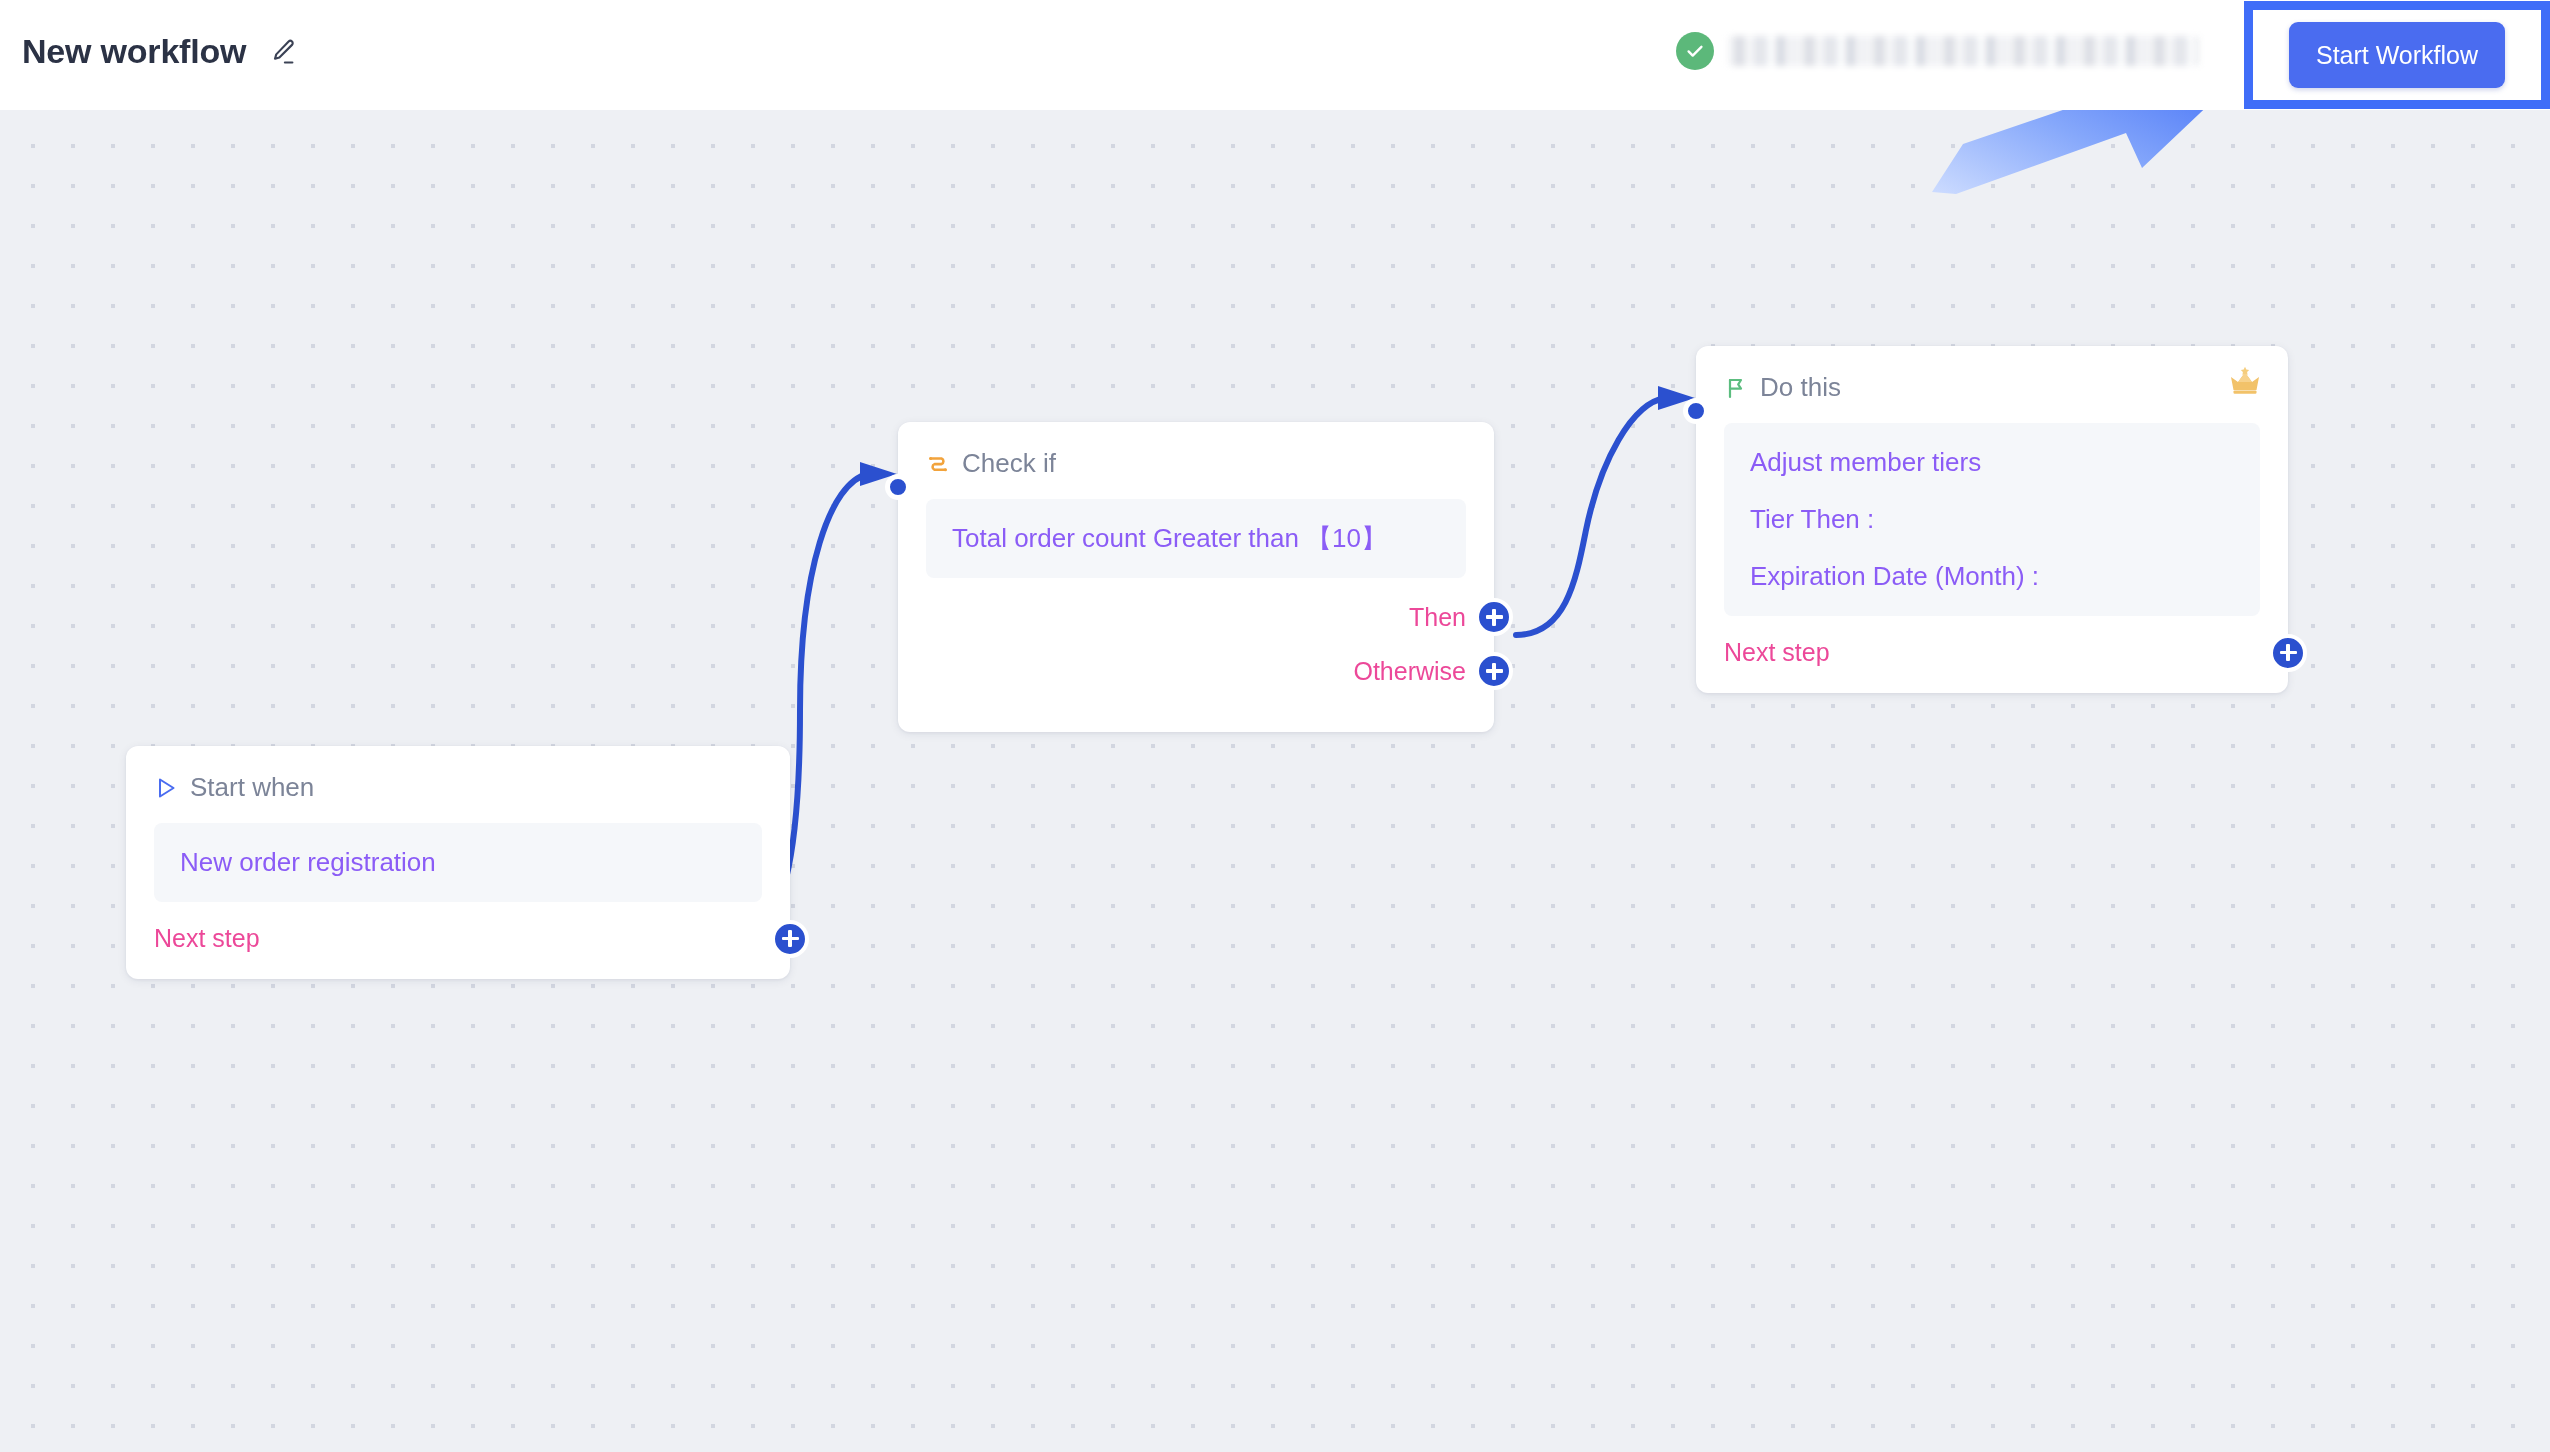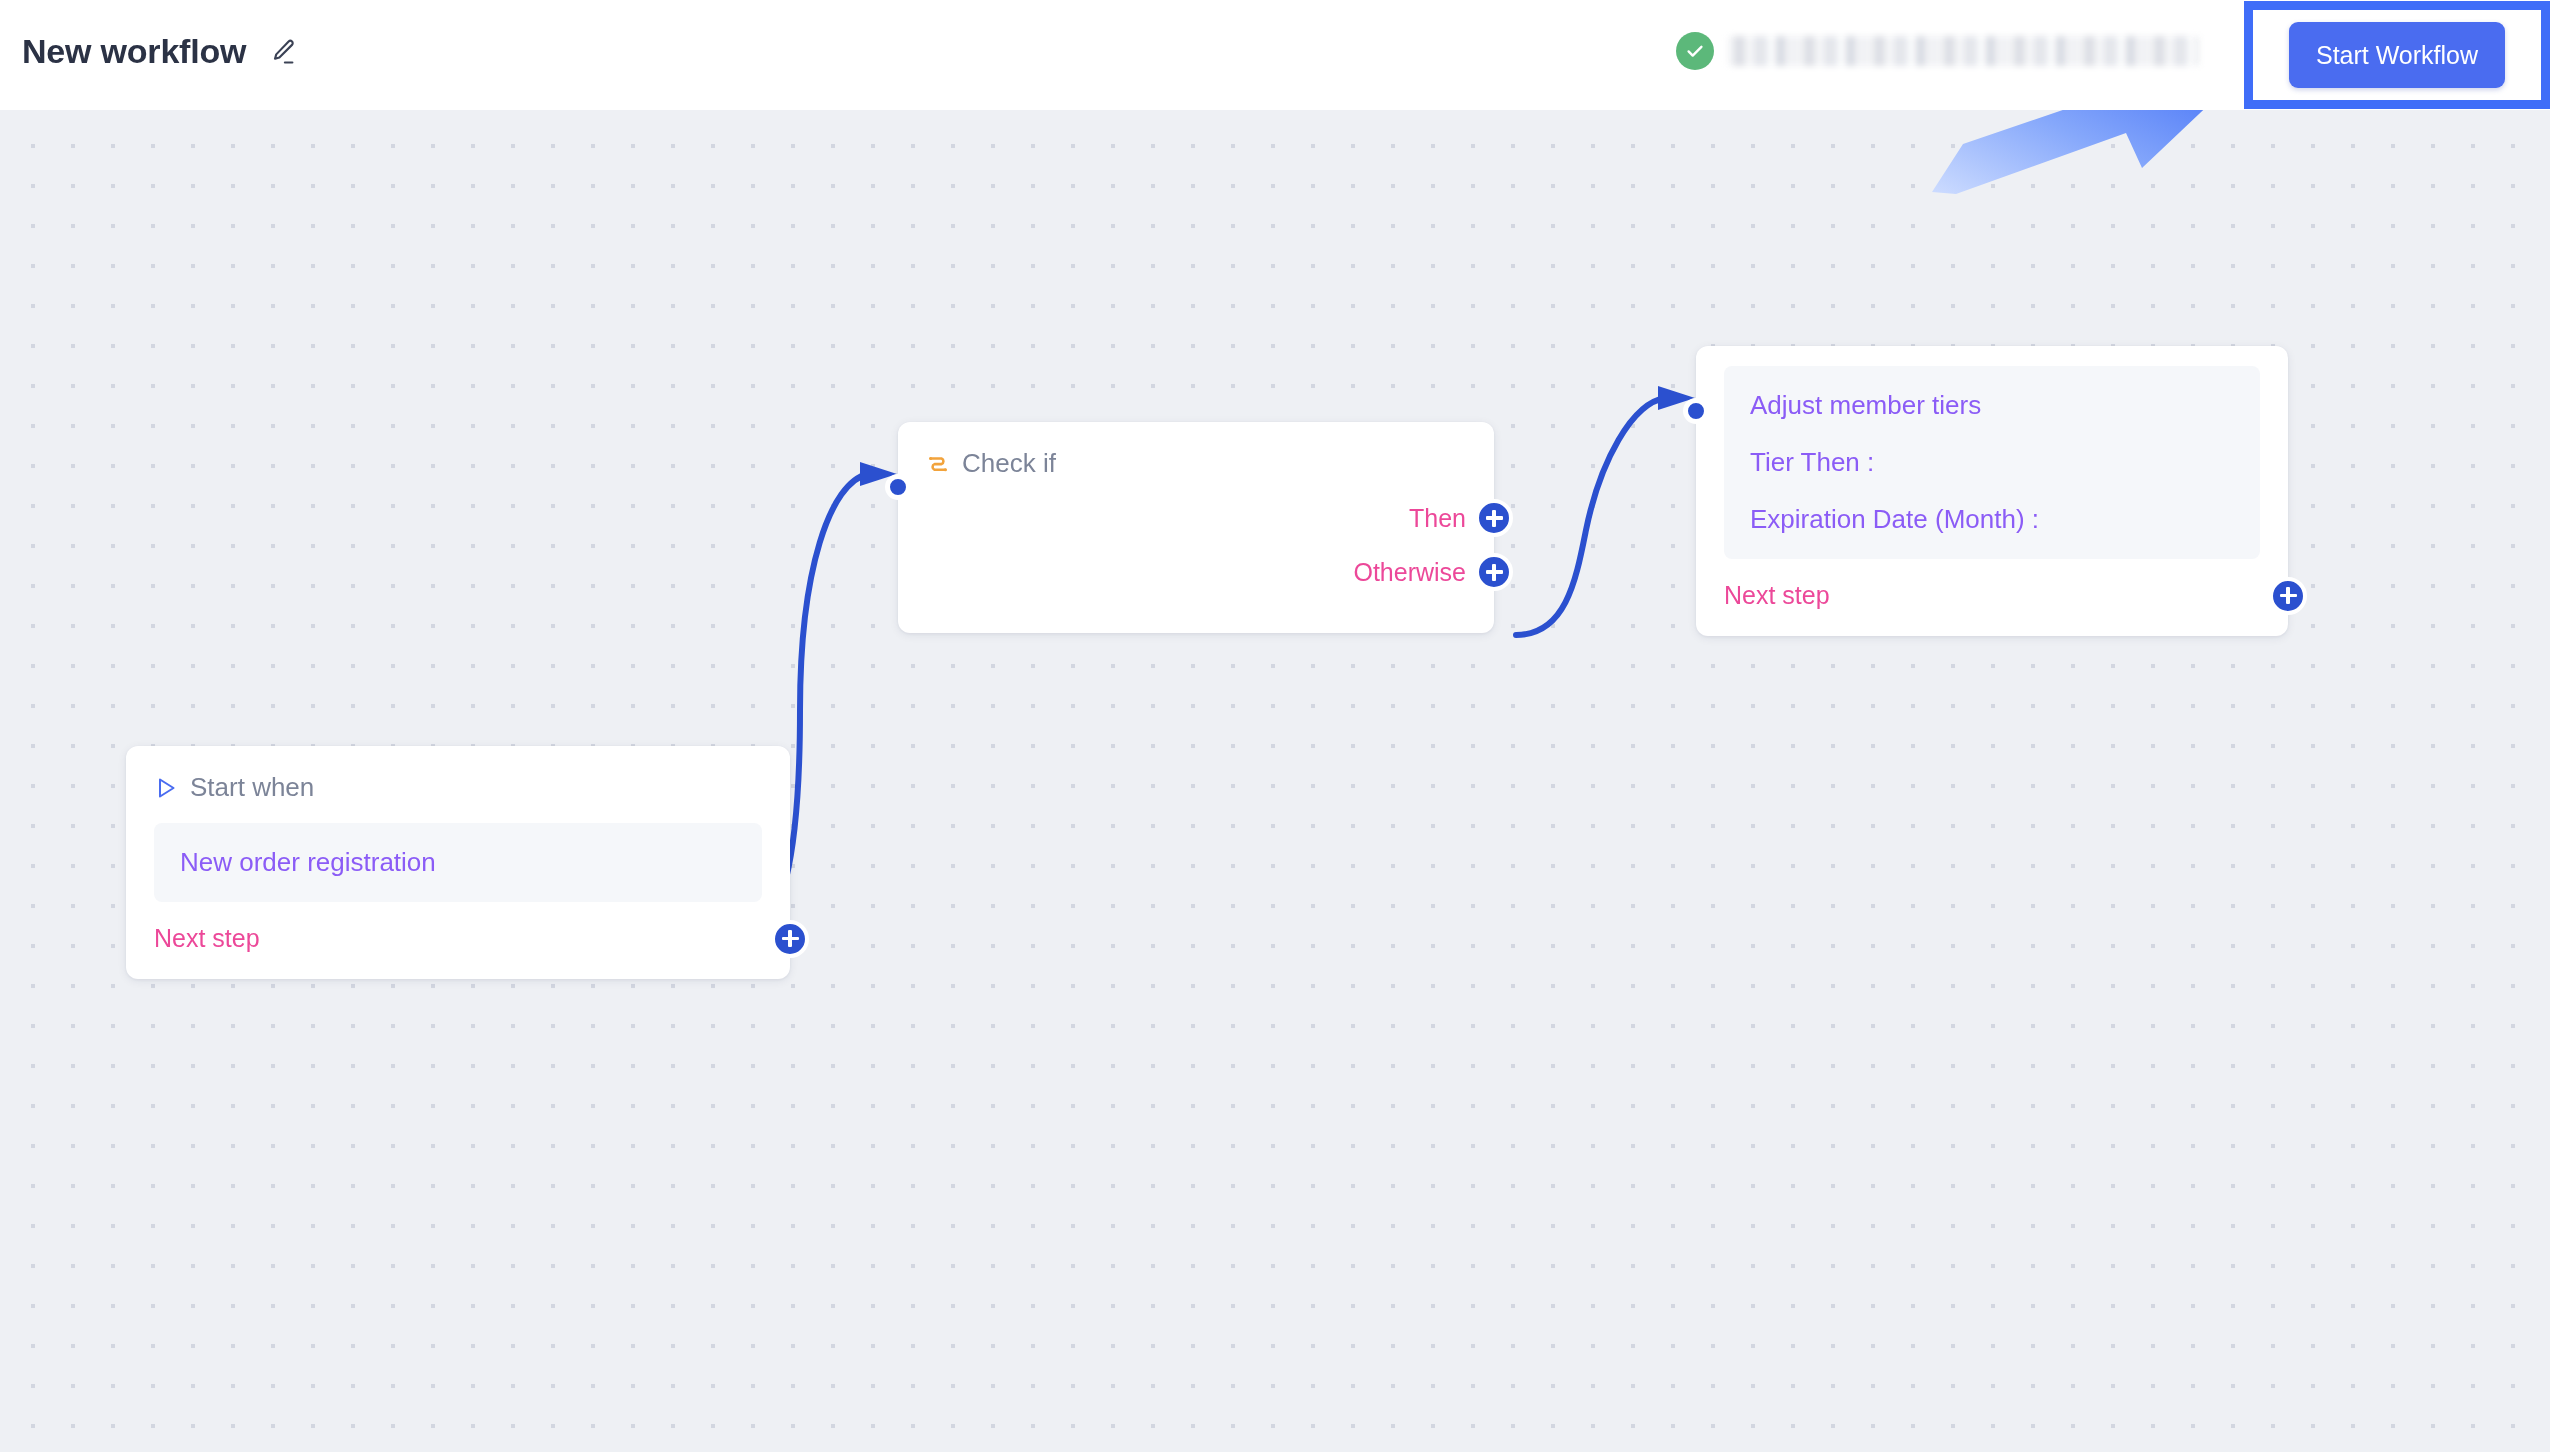--- a/index.html
+++ b/index.html
@@ -328,36 +328,57 @@
       <span class="node-icon">
         <svg width="24" height="24" viewBox="0 0 24 24" fill="none" stroke="#f2a33c" stroke-width="2.6" stroke-linecap="round" stroke-linejoin="round">
           <path d="M4.5 6.5 H15.5 a3 3 0 0 1 0 5.6 H8.5 a3 3 0 0 0 0 5.6 H19.5"></path>
           <circle cx="4.7" cy="6.5" r="1.5" fill="#f2a33c" stroke="none"></circle>
           <circle cx="19.3" cy="17.7" r="1.5" fill="#f2a33c" stroke="none"></circle>
         </svg>
       </span>
       <span class="node-header-title">Check if</span>
     </div>
 
+    <div class="node-body">
+      <div class="body-line">Total order count Greater than 【10】</div>
+    </div>
 
     <div class="branch-rows">
       <div class="branch-row">
         <span class="footer-label">Then</span>
         <span class="plus-handle" style="right:-47px;"></span>
       </div>
       <div class="branch-row">
         <span class="footer-label">Otherwise</span>
         <span class="plus-handle" style="right:-47px;"></span>
       </div>
     </div>
   </div>
 
   <div class="node" id="node-do">
     <span class="in-dot"></span>
 
+    <div class="node-header">
+      <span class="node-icon">
+        <svg width="24" height="24" viewBox="0 0 24 24" fill="none" stroke="#5cbd7f" stroke-width="2.2" stroke-linecap="round" stroke-linejoin="round">
+          <path d="M6 21 V4"></path>
+          <path d="M6 4 H17 L14.2 8.3 L17 12.6 H6"></path>
+        </svg>
+      </span>
+      <span class="node-header-title">Do this</span>
+
+      <span class="crown-badge">
+        <svg width="34" height="30" viewBox="0 0 34 30" xmlns="http://www.w3.org/2000/svg">
+          <path d="M3 11 L10 16 L17 6.5 L24 16 L31 11 L28.5 24 H5.5 Z" fill="#f2c269"></path>
+          <path d="M17 6.5 L24 16 L10 16 Z" fill="#f7d28c"></path>
+          <rect x="5.5" y="24.4" width="23" height="3.4" rx="1.2" fill="#f2c269"></rect>
+          <path d="M17 0.8 L18.3 3.5 L21.2 3.9 L19.1 6 L19.6 8.9 L17 7.5 L14.4 8.9 L14.9 6 L12.8 3.9 L15.7 3.5 Z" fill="#f5cd7d"></path>
+        </svg>
+      </span>
+    </div>
 
     <div class="node-body">
       <div class="body-line">Adjust member tiers</div>
       <div class="body-line">Tier Then :</div>
       <div class="body-line">Expiration Date (Month) :</div>
     </div>
 
     <div class="node-footer">
       <span class="footer-label">Next step</span>
       <span class="plus-handle" style="right:-19px;"></span>

